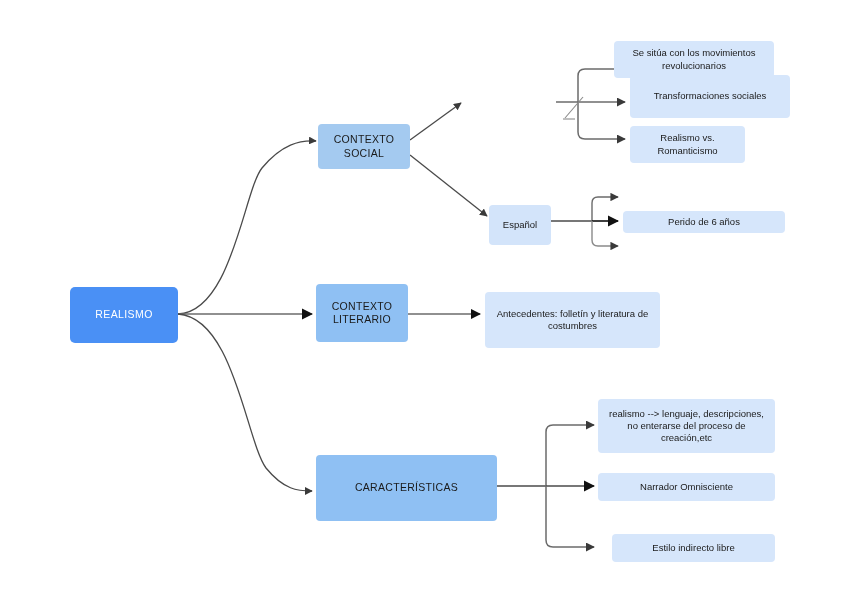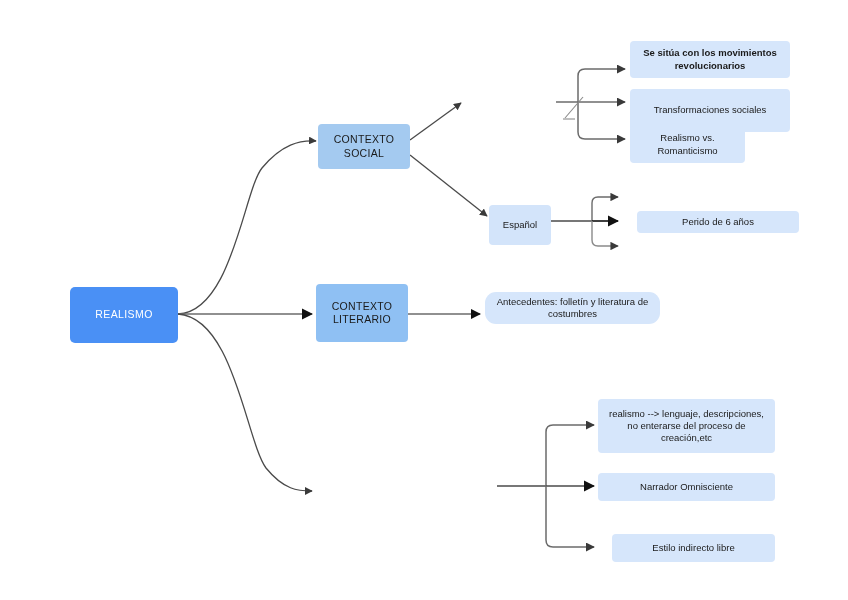--- a/index.html
+++ b/index.html
@@ -120,35 +120,36 @@
   </svg>
 
   <div class="node root" style="left:70px; top:287px; width:108px; height:56px;">REALISMO</div>
 
   <div class="node level2" style="left:318px; top:124px; width:92px; height:45px;">CONTEXTO
 SOCIAL</div>
 
   <div class="node level2b" style="left:316px; top:284px; width:92px; height:58px;">CONTEXTO
 LITERARIO</div>
 
+  <div class="node level2b" style="left:316px; top:455px; width:181px; height:66px;">CARACTERÍSTICAS</div>
 
 
   <div class="node level3" style="left:489px; top:205px; width:62px; height:40px;">Español</div>
 
-  <div class="node leaf" style="left:630px; top:41px; width:160px; height:37px;font-weight:bold;">Se sitúa con los movimientos revolucionarios</div>
+  <div class="node leaf" style="left:614px; top:41px; width:160px; height:37px;">Se sitúa con los movimientos revolucionarios</div>
 
-  <div class="node leaf" style="left:630px; top:89px; width:160px; height:43px;">Transformaciones sociales</div>
+  <div class="node leaf" style="left:630px; top:75px; width:160px; height:43px;">Transformaciones sociales</div>
 
   <div class="node leaf" style="left:630px; top:126px; width:115px; height:37px;">Realismo vs. Romanticismo</div>
 
 
-  <div class="node leaf" style="left:623px; top:211px; width:162px; height:22px;margin-left:14px;">Perido de 6 años</div>
+  <div class="node leaf" style="left:623px; top:211px; width:162px; height:22px;">Perido de 6 años</div>
 
 
-  <div class="node leaf" style="left:485px; top:292px; width:175px; height:32px;border-radius:11px;">Antecedentes: folletín y literatura de costumbres</div>
+  <div class="node leaf" style="left:485px; top:292px; width:175px; height:56px;">Antecedentes: folletín y literatura de costumbres</div>
 
   <div class="node leaf" style="left:598px; top:399px; width:177px; height:54px;">realismo --&gt; lenguaje, descripciones, no enterarse del proceso de creación,etc</div>
 
   <div class="node leaf" style="left:612px; top:534px; width:163px; height:28px;">Estilo indirecto libre</div>
 
   <div class="node leaf" style="left:598px; top:473px; width:177px; height:28px;">Narrador Omnisciente</div>
 
 </div>
 
 </body></html>

